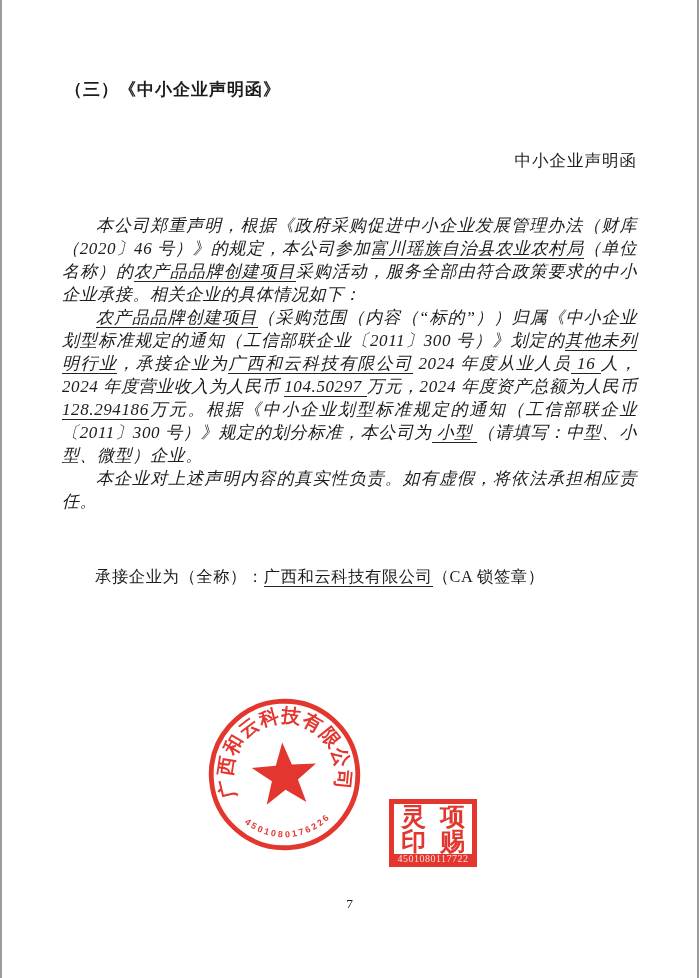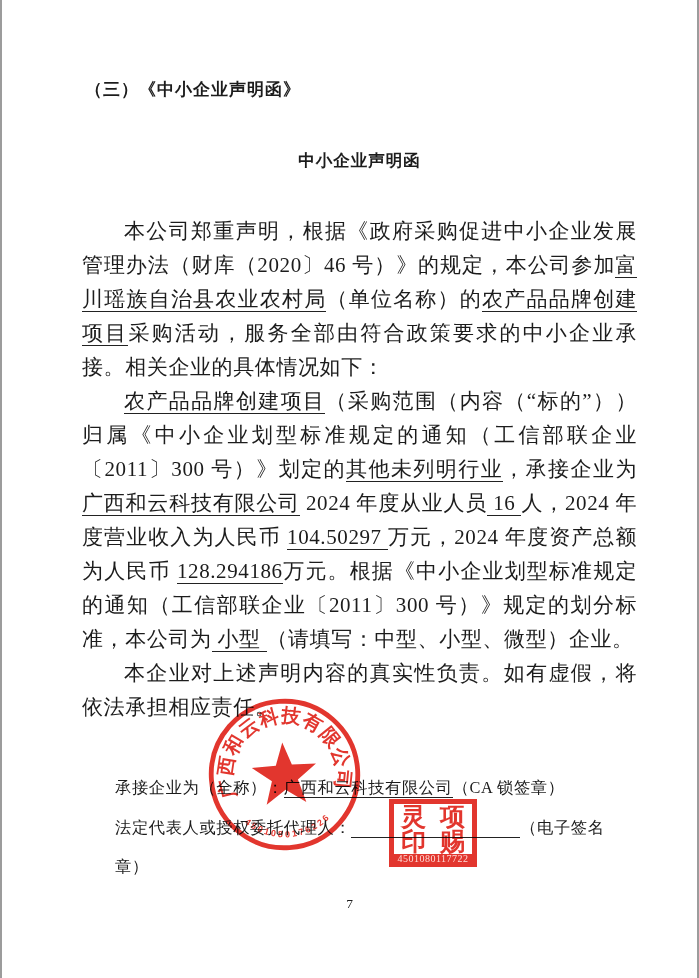--- a/index.html
+++ b/index.html
@@ -13,46 +13,47 @@
     width:699px;height:978px;
     background:#fff;
     border-left:2px solid var(--edge);
     border-right:2px solid var(--edge);
     box-sizing:border-box;
     font-family:"Liberation Serif","DejaVu Serif",serif;
     color:var(--text);
     overflow:hidden;
   }
   .content{
-    position:absolute;left:60px;right:60px;top:0;margin-left:20px;
+    position:absolute;left:60px;right:60px;top:0;
   }
   .section-heading{
     margin-top:78px;
     margin-left:3px;
     font-size:17px;
     font-weight:bold;
     letter-spacing:1px;
   }
   .doc-title{
     margin-top:49px;
-    text-align:center;
+    text-align:right;
     font-size:16.5px;
-    font-weight:bold;
+    font-weight:normal;
     letter-spacing:1px;
   }
   .body-text{
     margin-top:42px;
   }
   p.para{
     margin:0;
-    font-size:21px;
-    line-height:34px;
+    font-size:17px;
+    line-height:23px;
     text-indent:2em;
     text-align:justify;
     letter-spacing:0.6px;
+    font-style:italic;
   }
   p.para.gap-before{margin-top:22px;}
   .u{
     border-bottom:1px solid #222;
   }
   .signature{
     margin-top:44px;
     margin-left:33px;
     font-size:16.3px;
   }
@@ -129,21 +130,20 @@
     <div class="doc-title">中小企业声明函</div>
 
     <div class="body-text">
       <p class="para"><span>本公司郑重声明，根据《政府采购促进中小企业发展管理办法（财库（2020〕46 号）》的规定，本公司参加</span><span class="u">富川瑶族自治县农业农村局</span><span>（单位名称）的</span><span class="u">农产品品牌创建项目</span><span>采购活动，服务全部由符合政策要求的中小企业承接。相关企业的具体情况如下：</span></p>
       <p class="para"><span class="u">农产品品牌创建项目</span><span>（采购范围（内容（“标的”））归属《中小企业划型标准规定的通知（工信部联企业〔2011〕300 号）》划定的</span><span class="u">其他未列明行业</span><span>，承接企业为</span><span class="u">广西和云科技有限公司</span><span> 2024 年度从业人员</span><span class="u"> 16 </span><span>人，2024 年度营业收入为人民币 </span><span class="u">104.50297 </span><span>万元，2024 年度资产总额为人民币 </span><span class="u">128.294186</span><span>万元。根据《中小企业划型标准规定的通知（工信部联企业〔2011〕300 号）》规定的划分标准，本公司为</span><span class="u"> 小型 </span><span>（请填写：中型、小型、微型）企业。</span></p>
       <p class="para"><span>本企业对上述声明内容的真实性负责。如有虚假，将依法承担相应责任。</span></p>
     </div>
 
     <div class="signature">
       <p class="sig-line"><span>承接企业为（全称）：</span><span class="u">广西和云科技有限公司</span><span>（CA 锁签章）</span></p>
-      <p class="sig-line"><span>法定代表人或授权委托代理人：</span><span class="u">　　　　　　　　　　</span><span>（电子签名章）</span></p>
     </div>
 
   </div>
 
   <div class="stamp stamp-round">
     <svg viewBox="0 0 200 200">
       <defs>
         <path id="arcTop" d="M 38.92 122.23 A 65 65 0 1 1 161.08 122.23" fill="none"></path>
         <path id="arcBottom" d="M 36.11 144.74 A 78 78 0 0 0 163.89 144.74" fill="none"></path>
       </defs>

